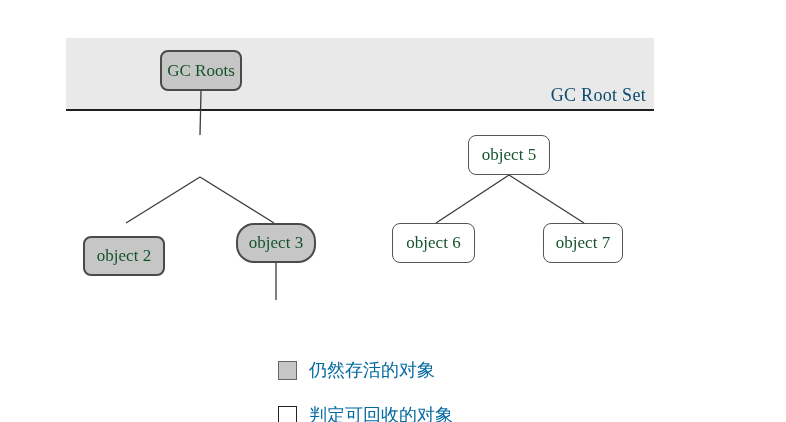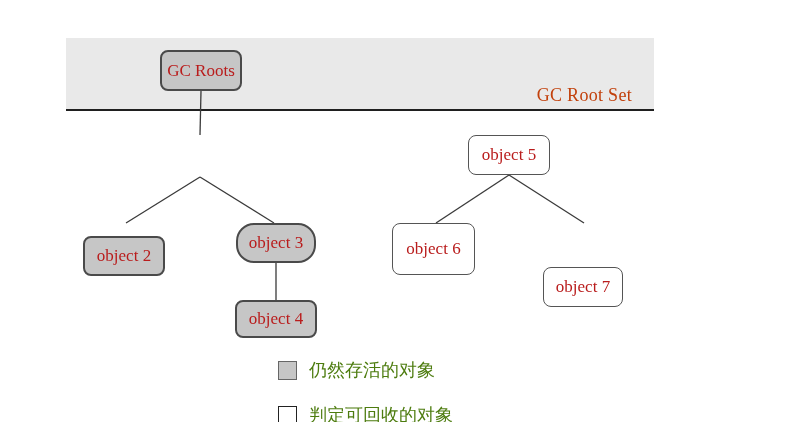--- a/index.html
+++ b/index.html
@@ -13,56 +13,56 @@
   }
   .root-band {
     position: absolute;
     left: 66px; top: 38px;
     width: 588px; height: 71px;
     background: var(--banner-fill, #e9e9e9);
     border-bottom: 2px solid #1f1f1f;
   }
   .root-band-label {
     position: absolute;
-    right: 22px; bottom: 3px;
+    right: 8px; bottom: 3px;
     font-size: 18px;
-    color: #c2410c;
+    color: #0c4a6e;
     letter-spacing: 0.3px;
   }
   .edges-svg {
     position: absolute;
     left: 0; top: 0;
     width: 786px; height: 422px;
   }
   .node {
     position: absolute;
     display: flex;
     align-items: center;
     justify-content: center;
     border-radius: 8px;
     font-size: 17px;
-    color: #b91c1c;
+    color: #14532d;
     box-sizing: border-box;
   }
   .node.alive {
     background: var(--alive-fill, #c6c6c6);
     border: 2px solid #4a4a4a;
   }
   .node.recyclable {
     background: var(--recyclable-fill, #ffffff);
     border: 1.5px solid #555555;
   }
   .n-gc-roots { left: 160px; top: 50px;  width: 82px; height: 41px; }
   .n-object1  { left: 158px; top: 135px; width: 84px; height: 42px; }
   .n-object2  { left: 83px;  top: 236px; width: 82px; height: 40px; }
   .n-object3  { left: 236px; top: 223px; width: 80px; height: 40px; border-radius: 18px; }
   .n-object4  { left: 235px; top: 300px; width: 82px; height: 38px; }
   .n-object5  { left: 468px; top: 135px; width: 82px; height: 40px; justify-content: center; }
-  .n-object6  { left: 392px; top: 223px; width: 83px; height: 52px; }
-  .n-object7  { left: 543px; top: 223px; width: 80px; height: 40px; margin-top: 44px; }
+  .n-object6  { left: 392px; top: 223px; width: 83px; height: 40px; }
+  .n-object7  { left: 543px; top: 223px; width: 80px; height: 40px; }
   .legend-row {
     position: absolute;
     left: 278px;
     display: flex;
     align-items: center;
     gap: 12px;
     height: 22px;
   }
   .legend-row.row-0 { top: 359px; }
   .legend-row.row-1 { top: 404px; }
@@ -74,21 +74,21 @@
   .legend-swatch.alive {
     background: var(--alive-fill, #c6c6c6);
     border: 1.5px solid #666666;
   }
   .legend-swatch.recyclable {
     background: var(--recyclable-fill, #ffffff);
     border: 1.5px solid #222222;
   }
   .legend-label {
     font-size: 18px;
-    color: #4d7c0f;
+    color: #0369a1;
   }
 </style>
 </head>
 <body>
 
 <div class="canvas">
 
   <div class="root-band">
     <span class="root-band-label">GC Root Set</span>
   </div>
@@ -108,23 +108,20 @@
 
 
   <div class="node alive n-object2">
     <span>object 2</span>
   </div>
 
   <div class="node alive n-object3">
     <span>object 3</span>
   </div>
 
-  <div class="node alive n-object4">
-    <span>object 4</span>
-  </div>
 
   <div class="node recyclable n-object5">
     <span>object 5</span>
   </div>
 
   <div class="node recyclable n-object6">
     <span>object 6</span>
   </div>
 
   <div class="node recyclable n-object7">

